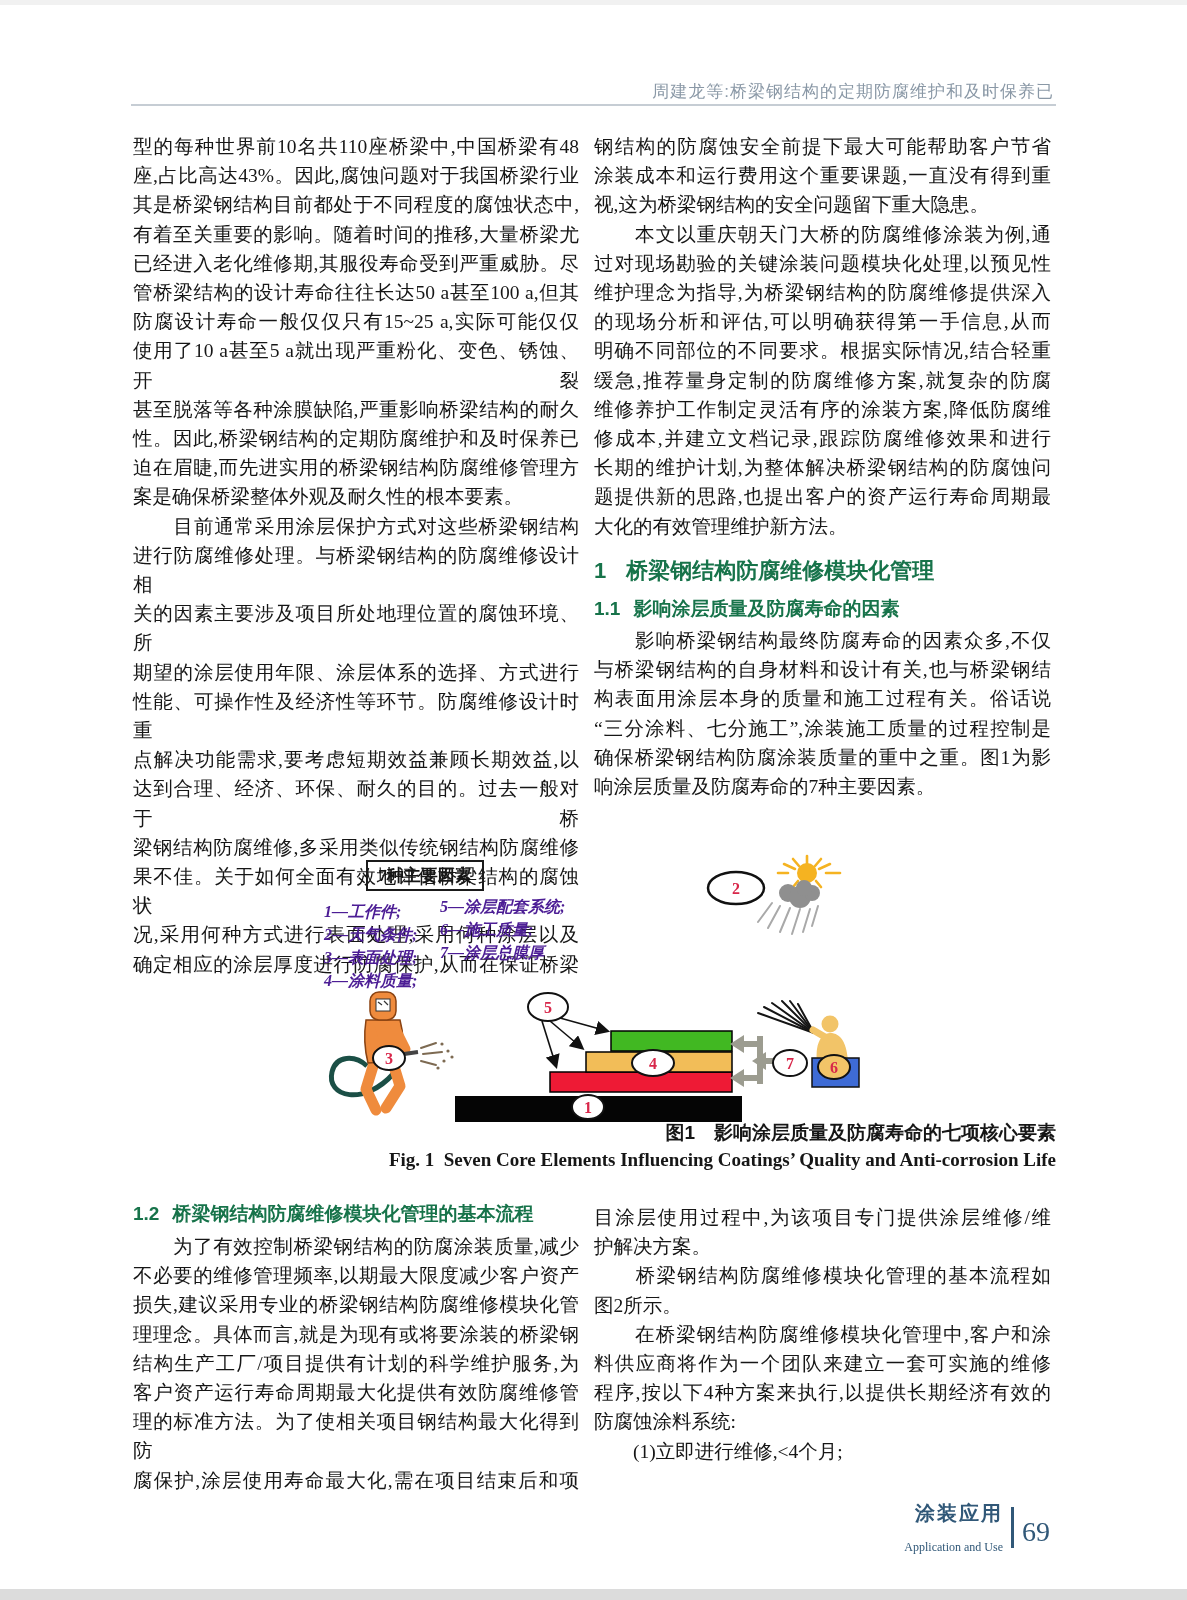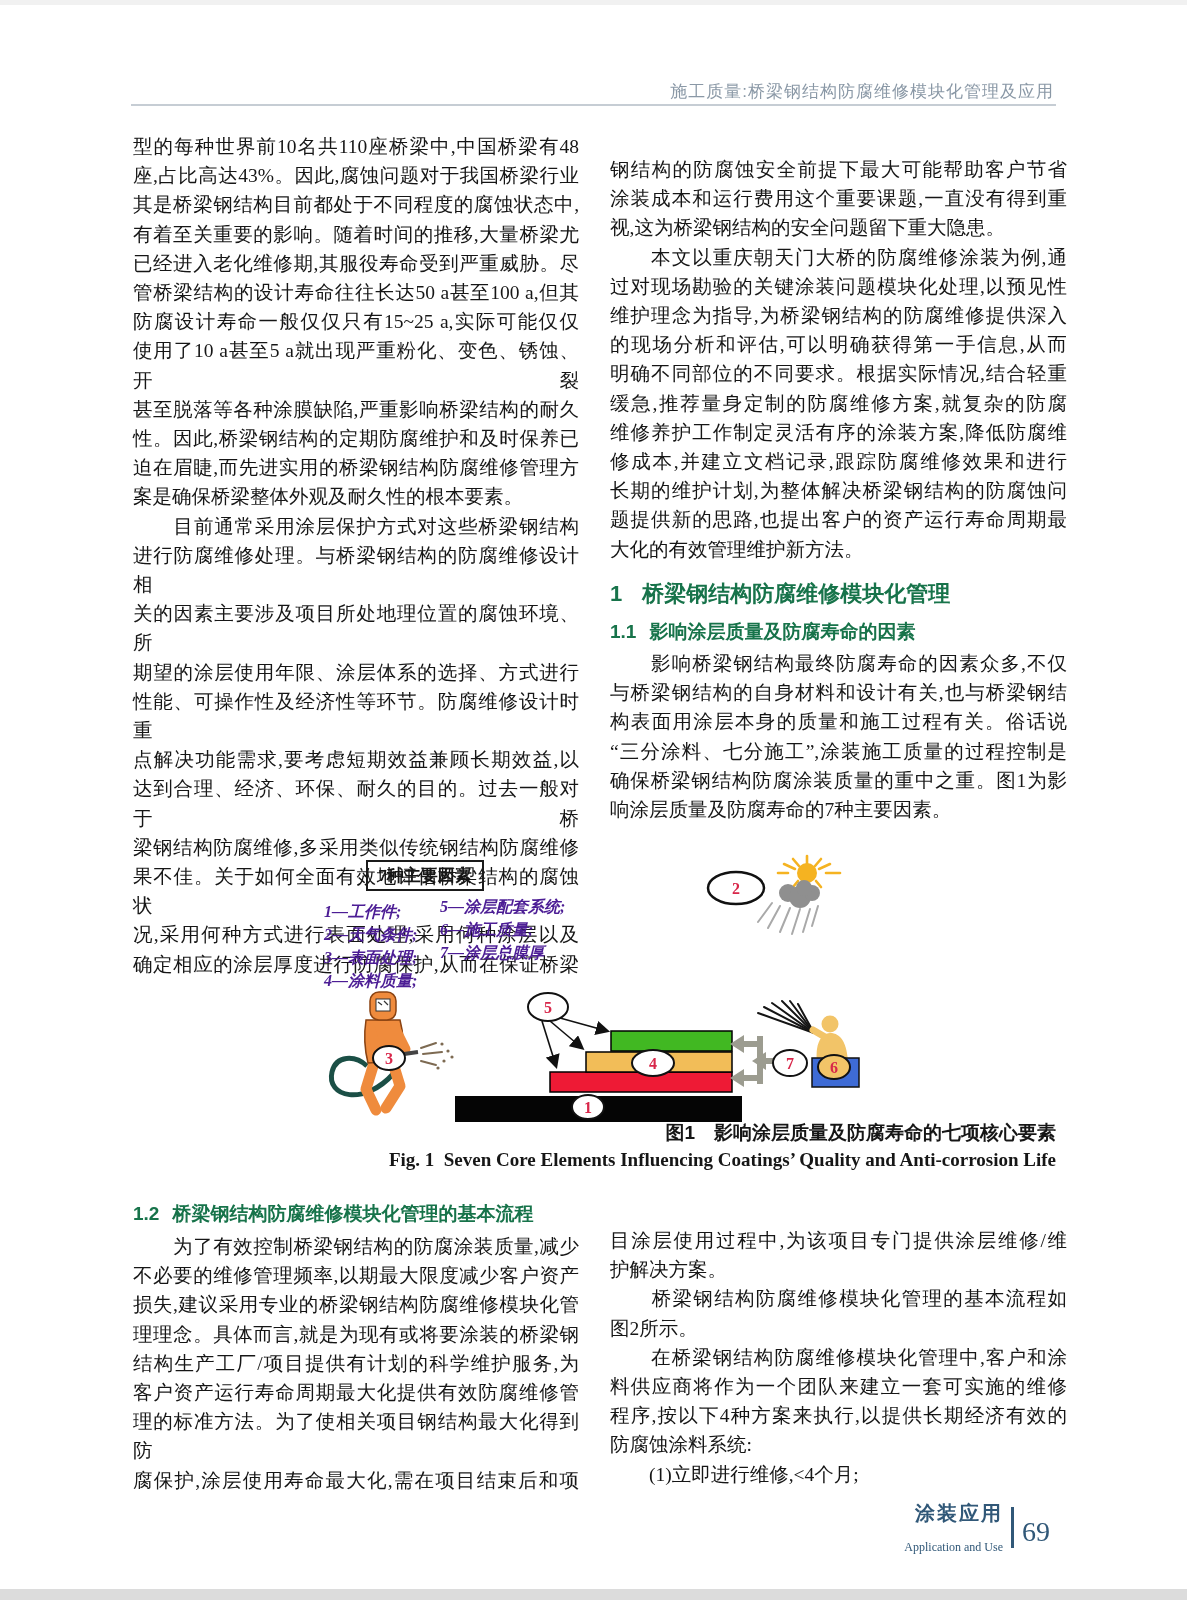--- a/index.html
+++ b/index.html
@@ -6,21 +6,21 @@
   body{width:1187px;height:1600px;position:relative;background:#ffffff;overflow:hidden;
        font-family:"Liberation Serif","DejaVu Serif",serif;color:#161616;}
   .edge-top{position:absolute;left:0;top:0;width:1187px;height:5px;background:#f1f1f1;}
   .edge-bottom{position:absolute;left:0;top:1589px;width:1187px;height:11px;background:#dcdcdc;}
 
   .running-title{position:absolute;left:133px;top:80px;width:921px;text-align:right;
     font-family:"Liberation Sans","DejaVu Sans",sans-serif;font-size:17px;color:#8a98a6;letter-spacing:1px;}
   .header-rule{position:absolute;left:131px;top:104px;width:925px;height:2px;background:#c6cdd4;}
 
   .lc{position:absolute;left:133px;width:446px;}
-  .rc{position:absolute;left:610px;width:457px;margin-top:23px;}
+  .rc{position:absolute;left:594px;width:457px;}
   .pline{font-size:19.5px;line-height:29.2px;text-align:justify;text-align-last:justify;white-space:pre-wrap;}
   .pline.last{text-align-last:left;}
 
   .sec-h1{font-family:"Liberation Sans","DejaVu Sans",sans-serif;font-weight:700;
     font-size:22px;color:#17734a;line-height:34px;}
   .sec-h1 .sec-num{margin-right:20px;}
   .sec-h2{font-family:"Liberation Sans","DejaVu Sans",sans-serif;font-weight:700;
     font-size:19px;color:#17734a;line-height:27px;}
   .sec-h2 .sec-num{margin-right:13px;}
 
@@ -48,21 +48,21 @@
   .fnum{font-size:28px;color:#315878;padding-top:8px;}
 
   svg text.marker-num{font-family:"Liberation Serif","DejaVu Serif",serif;font-weight:700;font-size:16px;}
 </style>
 </head>
 <body>
 
 <div class="edge-top"></div>
 <div class="edge-bottom"></div>
 
-<div class="running-title">施工质量:桥梁钢结构防腐维修模块化管理及应用</div>
+<div class="running-title">周建龙等:桥梁钢结构的定期防腐维护和及时保养已</div>
 <div class="header-rule"></div>
 
 <div class="lc" style="top:132px">
   <div>
       <div class="pline">型的每种世界前10名共110座桥梁中,中国桥梁有48</div>
       <div class="pline">座,占比高达43%。因此,腐蚀问题对于我国桥梁行业</div>
       <div class="pline">其是桥梁钢结构目前都处于不同程度的腐蚀状态中,</div>
       <div class="pline">有着至关重要的影响。随着时间的推移,大量桥梁尤</div>
       <div class="pline">已经进入老化维修期,其服役寿命受到严重威胁。尽</div>
       <div class="pline">管桥梁结构的设计寿命往往长达50 a甚至100 a,但其</div>

